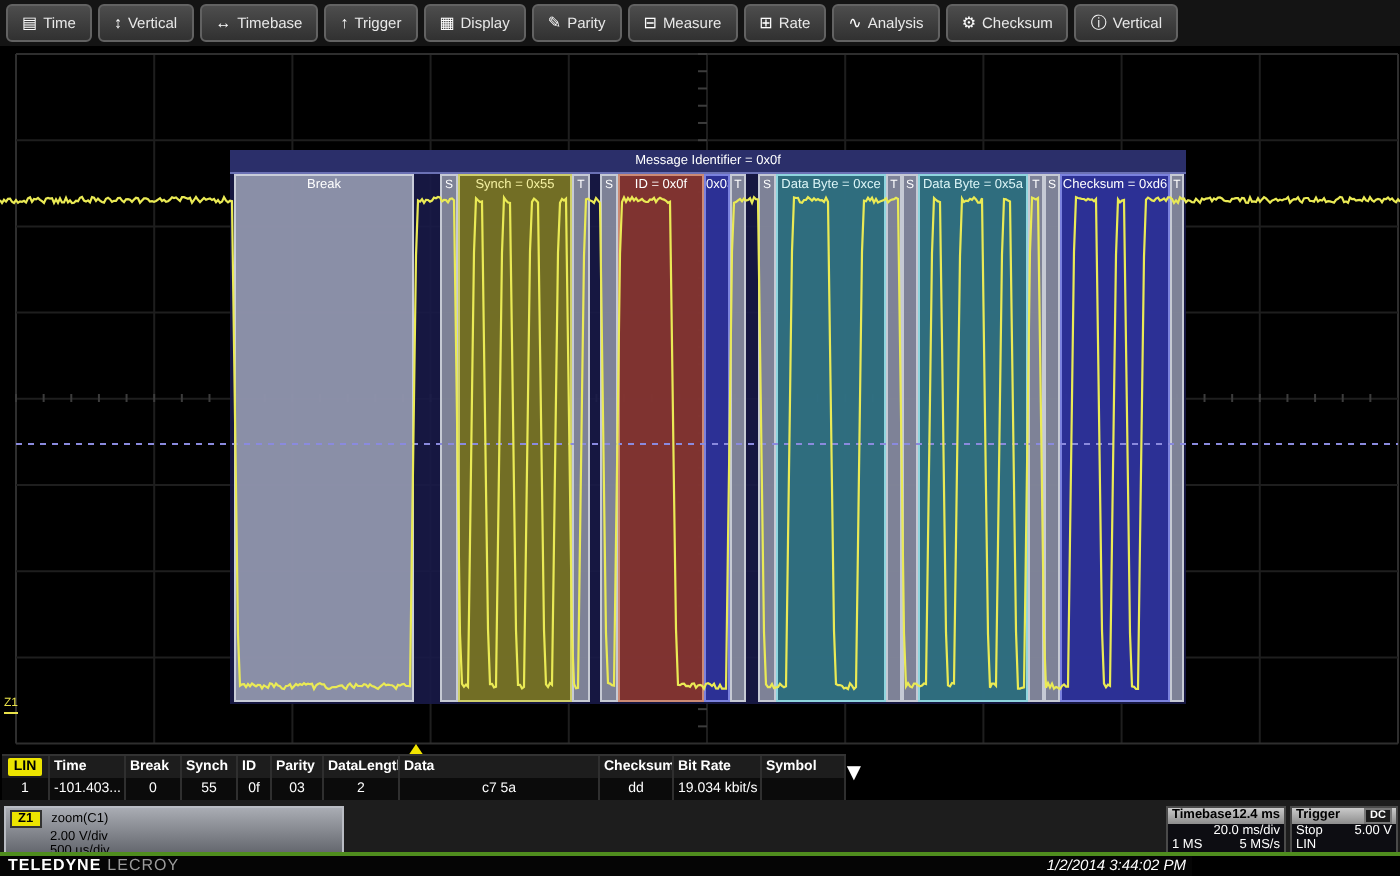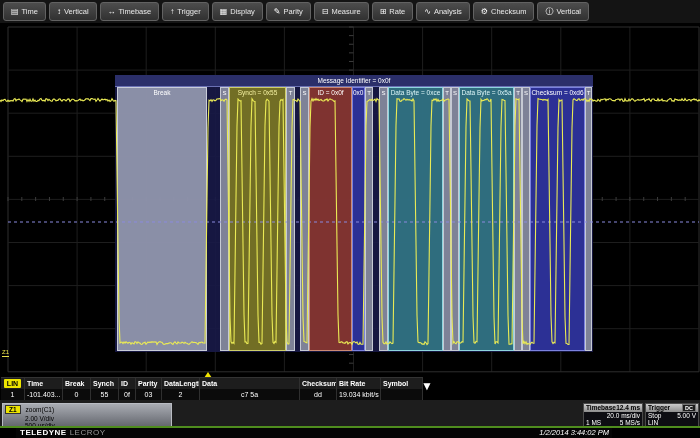--- a/index.html
+++ b/index.html
@@ -73,21 +73,21 @@
   .ib-body{flex:1;background:#0d0d12;color:#fff;padding:0 2px;display:flex;
            flex-direction:column;justify-content:space-evenly;}
   .ib-row{display:flex;justify-content:space-between;line-height:7px;}
   .ib-row.r{justify-content:flex-end;}
   .dcbadge{background:#1c1c1c;color:#fff;border:1px solid #777;font-size:5.5px;
            font-weight:bold;padding:0 2px;line-height:6px;}
   .tb-box{left:583px;width:60px;}
   .trg-box{left:645px;width:54px;}
 
   .greenline{position:absolute;left:0;top:426px;width:700px;height:2px;background:#4f8d1e;}
-  .brandrow{position:absolute;left:16px;top:428px;width:596px;height:10px;background:#050505;}
+  .brandrow{position:absolute;left:0;top:428px;width:596px;height:10px;background:#050505;}
   .brand{position:absolute;left:4px;top:0;font-size:8px;letter-spacing:.5px;line-height:10px;}
   .brand .b1{font-weight:bold;color:#fff;}
   .brand .b2{color:#9a9a9a;margin-left:3px;}
   .datetime{position:absolute;right:3px;top:0;font-size:7.5px;color:#fff;line-height:10px;font-style:italic;}
 </style>
 </head>
 <body>
 
 <div class="menubar">
   <div class="mbtn">

